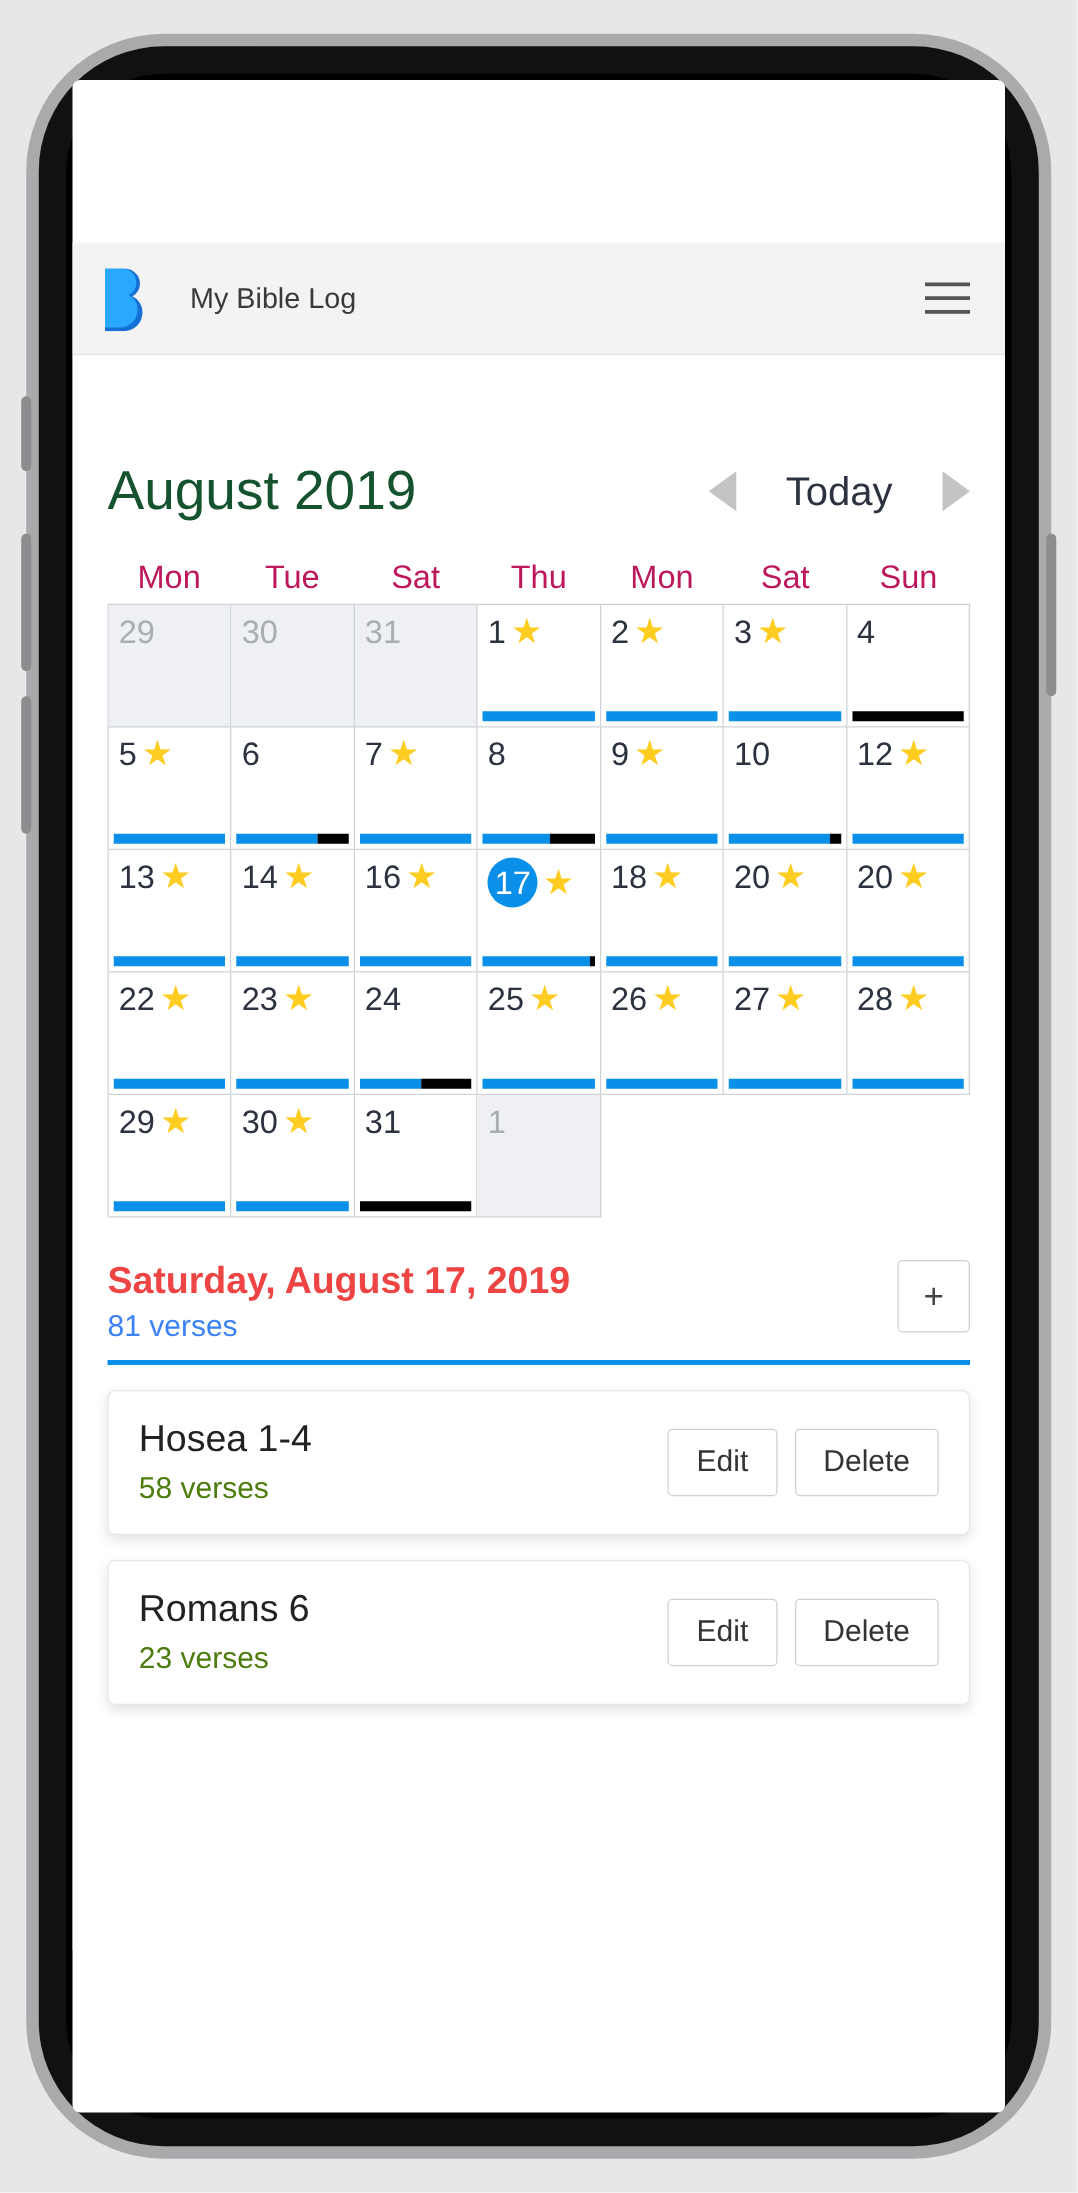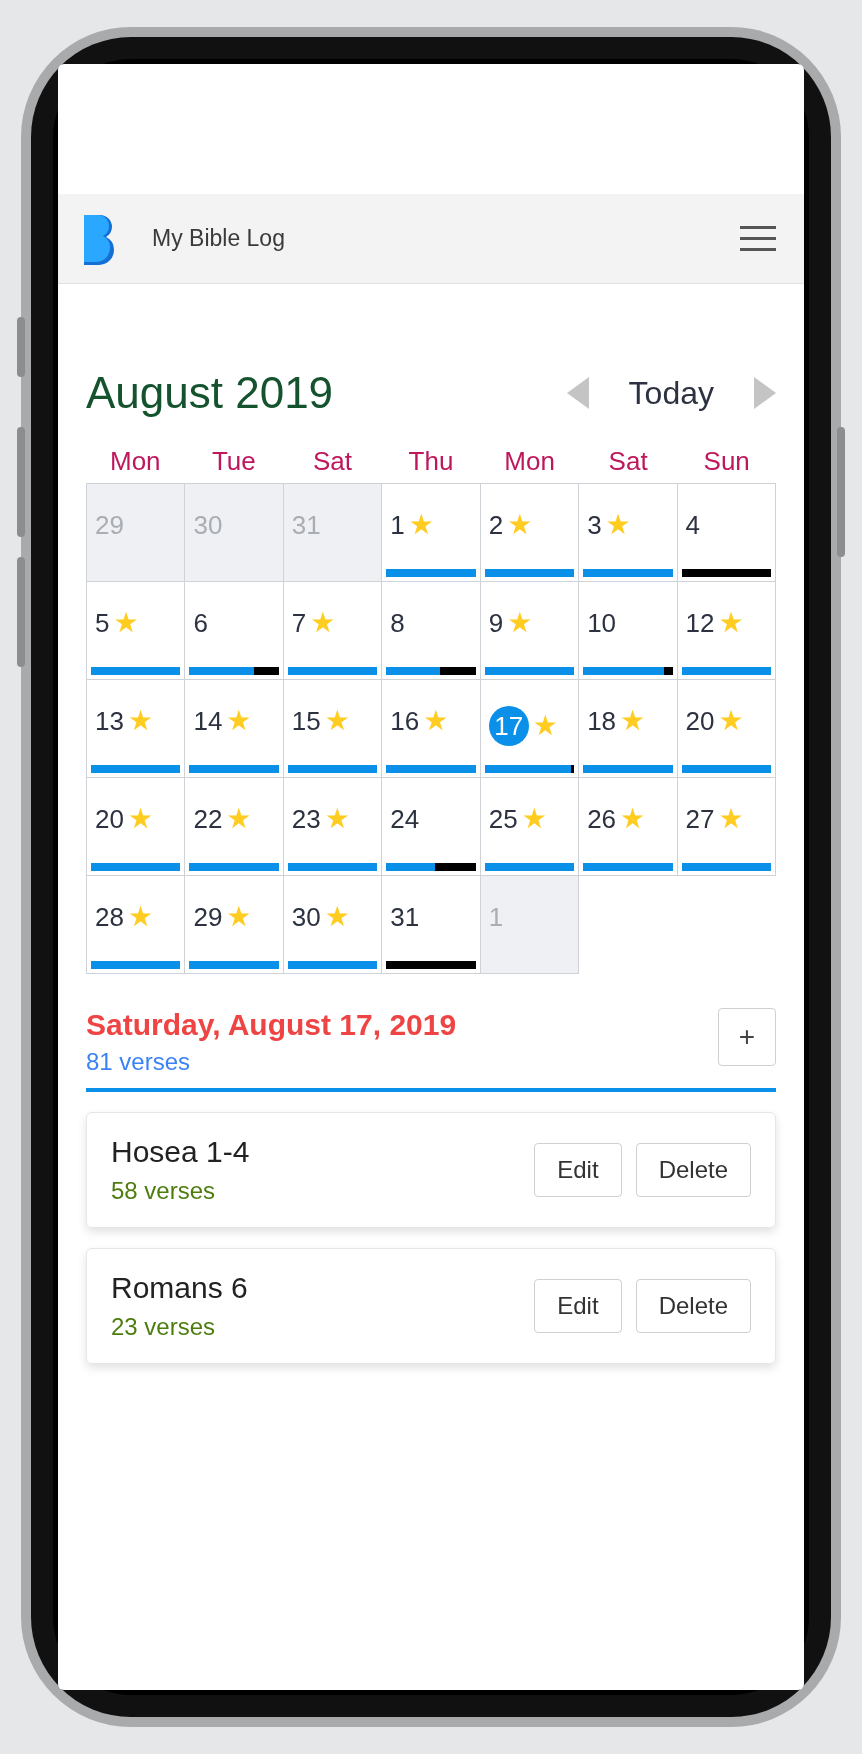--- a/index.html
+++ b/index.html
@@ -164,21 +164,21 @@
   }
   .day {
     position: relative;
     height: 98px;
     border-right: 1px solid #cfd3d8;
     border-bottom: 1px solid #cfd3d8;
     padding: 6px 6px 0 8px;
     cursor: pointer;
   }
   .day.other { background: #eef0f3; }
-  .day .num { font-size: 26px; color: #2c3240; display: inline-block; margin-top: 20px; }
+  .day .num { font-size: 26px; color: #2c3240; display: inline-block; }
   .day.other .num { color: #a9adb4; }
   .day .star { color: #ffcc22; font-size: 28px; margin-left: 4px; line-height: 1; }
   .day.selected .num {
     display: inline-flex;
     align-items: center;
     justify-content: center;
     background: #0a90e9;
     color: #fff;
     border-radius: 50%;
     width: 40px; height: 40px;
@@ -319,23 +319,20 @@
                     <div class="blue" style="width: 90%;"></div>
                     <div class="black" style="width: 10%;"></div>
                   </div></div>
                 <div class="day"><span class="num">12</span><span class="star">★</span><div class="progress">
                     <div class="blue" style="width: 100%;"></div>
                   </div></div>
                 <div class="day"><span class="num">13</span><span class="star">★</span><div class="progress">
                     <div class="blue" style="width: 100%;"></div>
                   </div></div>
                 <div class="day"><span class="num">14</span><span class="star">★</span><div class="progress">
-                    <div class="blue" style="width: 100%;"></div>
-                  </div></div>
-                <div class="day"><span class="num">15</span><span class="star">★</span><div class="progress">
                     <div class="blue" style="width: 100%;"></div>
                   </div></div>
                 <div class="day"><span class="num">16</span><span class="star">★</span><div class="progress">
                     <div class="blue" style="width: 100%;"></div>
                   </div></div>
                 <div class="day selected"><span class="num">17</span><span class="star">★</span><div class="progress">
                     <div class="blue" style="width: 96%;"></div>
                     <div class="black" style="width: 4%;"></div>
                   </div></div>
                 <div class="day"><span class="num">18</span><span class="star">★</span><div class="progress">

